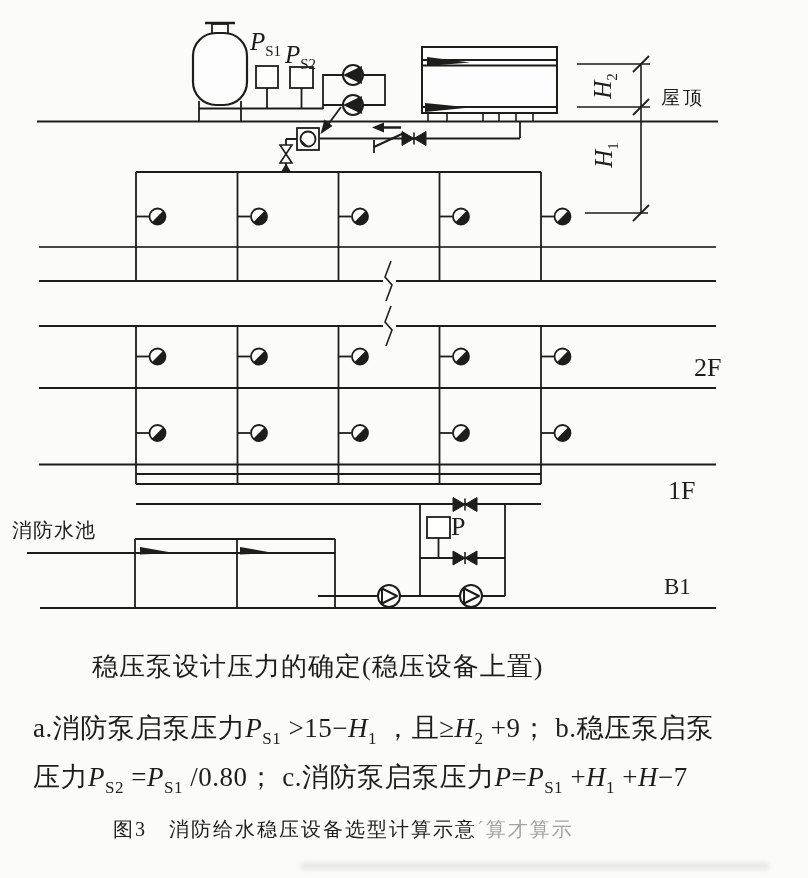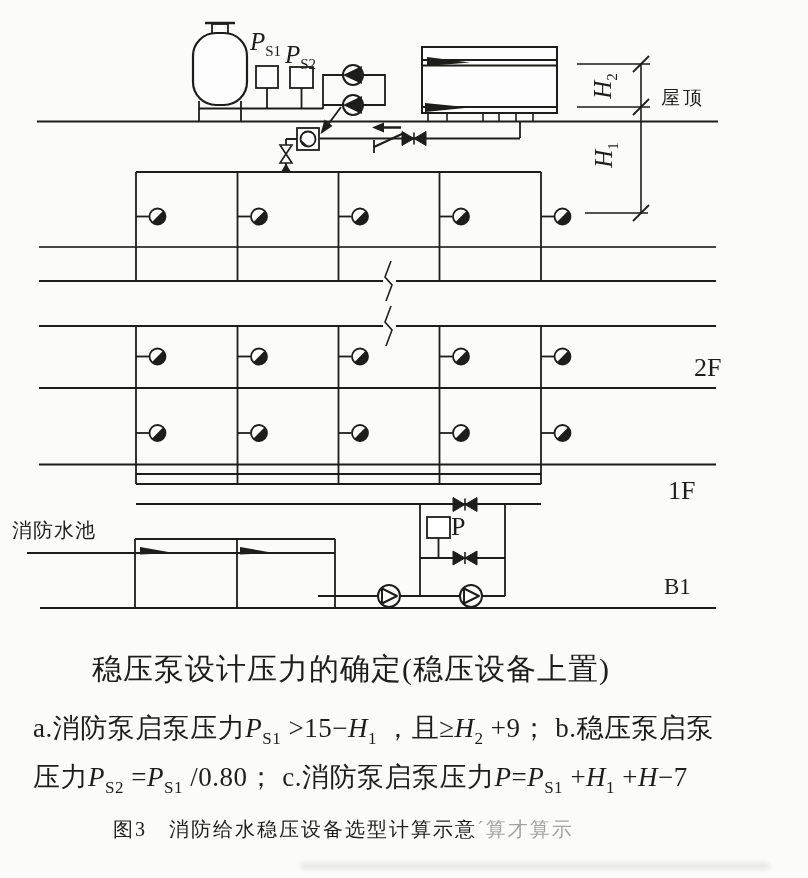--- a/index.html
+++ b/index.html
@@ -15,21 +15,21 @@
   .lbl-b1{left:664px;top:574px;font-size:23px;}
   .lbl-pool{left:12px;top:517px;font-size:20px;letter-spacing:1px;}
   .lbl-p{left:451px;top:512px;font-size:26px;}
   .lbl-ps{font-size:25px;font-style:italic;}
   .lbl-ps sub,.lbl-h sub{font-style:normal;font-size:15px;vertical-align:-6px;letter-spacing:0;}
   .lbl-ps1{left:250px;top:28px;}
   .lbl-ps2{left:285px;top:41px;}
   .lbl-h{font-size:25px;font-style:italic;transform:rotate(-90deg);transform-origin:center;}
   .lbl-h2{left:592px;top:70px;}
   .lbl-h1{left:593px;top:139px;}
-  .heading{position:absolute;left:92px;top:649px;font-size:30px;letter-spacing:1px;}
+  .heading{position:absolute;left:92px;top:649px;font-size:26px;letter-spacing:1px;}
   .formulas{position:absolute;left:33px;top:709px;width:760px;font-size:27px;line-height:38px;letter-spacing:.5px;}
   .caption{position:absolute;left:113px;top:816px;font-size:20px;letter-spacing:2px;}
   .seg-i{font-style:italic;}
   .seg-s{font-size:17px;vertical-align:-7px;}
   .seg-g{color:#8d8d8d;opacity:.8;}
   .smear{position:absolute;left:300px;top:862px;width:470px;height:8px;background:#c9c9c9;opacity:.35;filter:blur(2px);border-radius:4px;}
 </style>
 </head>
 <body>
 

